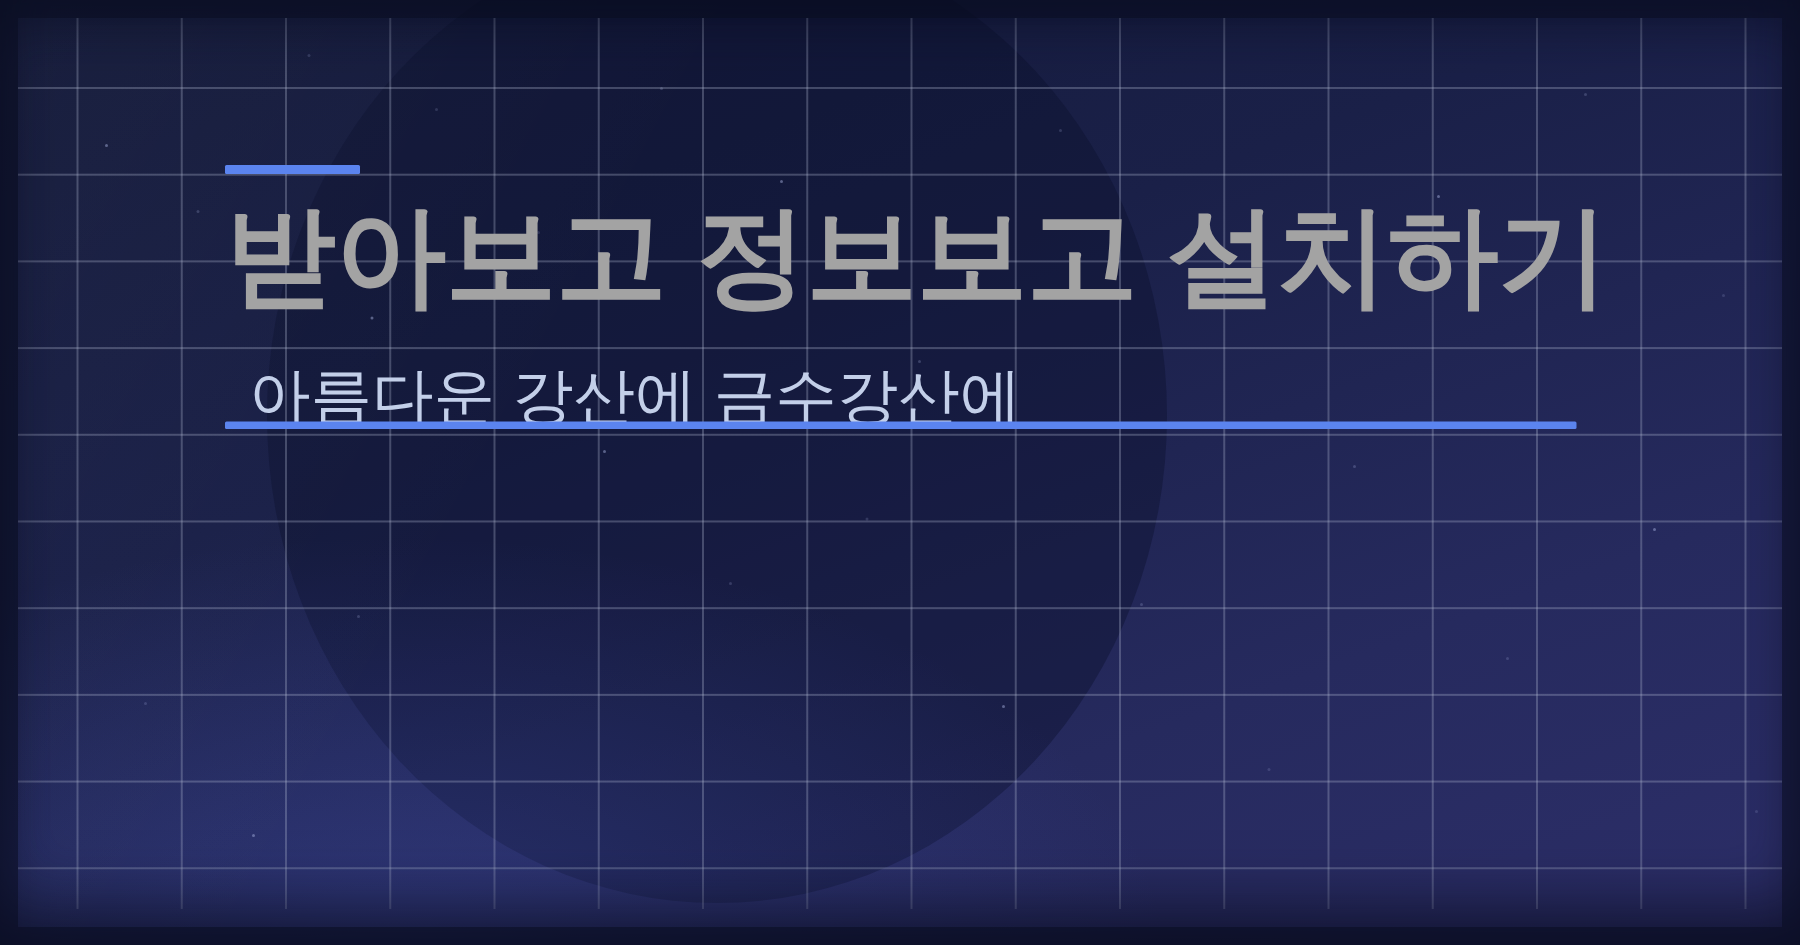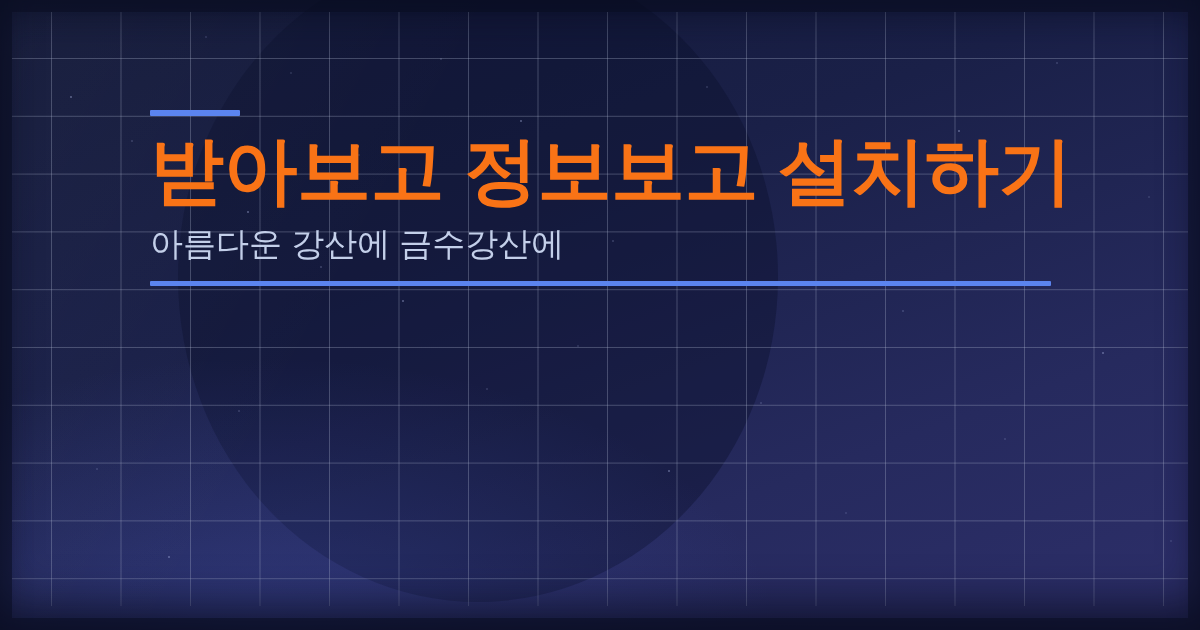--- a/index.html
+++ b/index.html
@@ -109,30 +109,30 @@
 
   .cover-title {
     position: absolute;
     left: 0;
     top: 130px;
     margin: 0;
     font-size: 74px;
     line-height: 1.12;
     font-weight: 700;
     letter-spacing: -0.5px;
-    color: #f97316;
+    color: #a3a3a3;
     white-space: nowrap;
   }
 
   .cover-subtitle {
     position: absolute;
     left: 0;
     top: 224px;
-    margin: 0;
-    font-size: 33px;
+    margin: 16px;
+    font-size: 41px;
     line-height: 1.2;
     font-weight: 400;
     color: #c3cfe9;
     white-space: nowrap;
   }
 
   .divider {
     position: absolute;
     left: 0;
     top: 281px;

